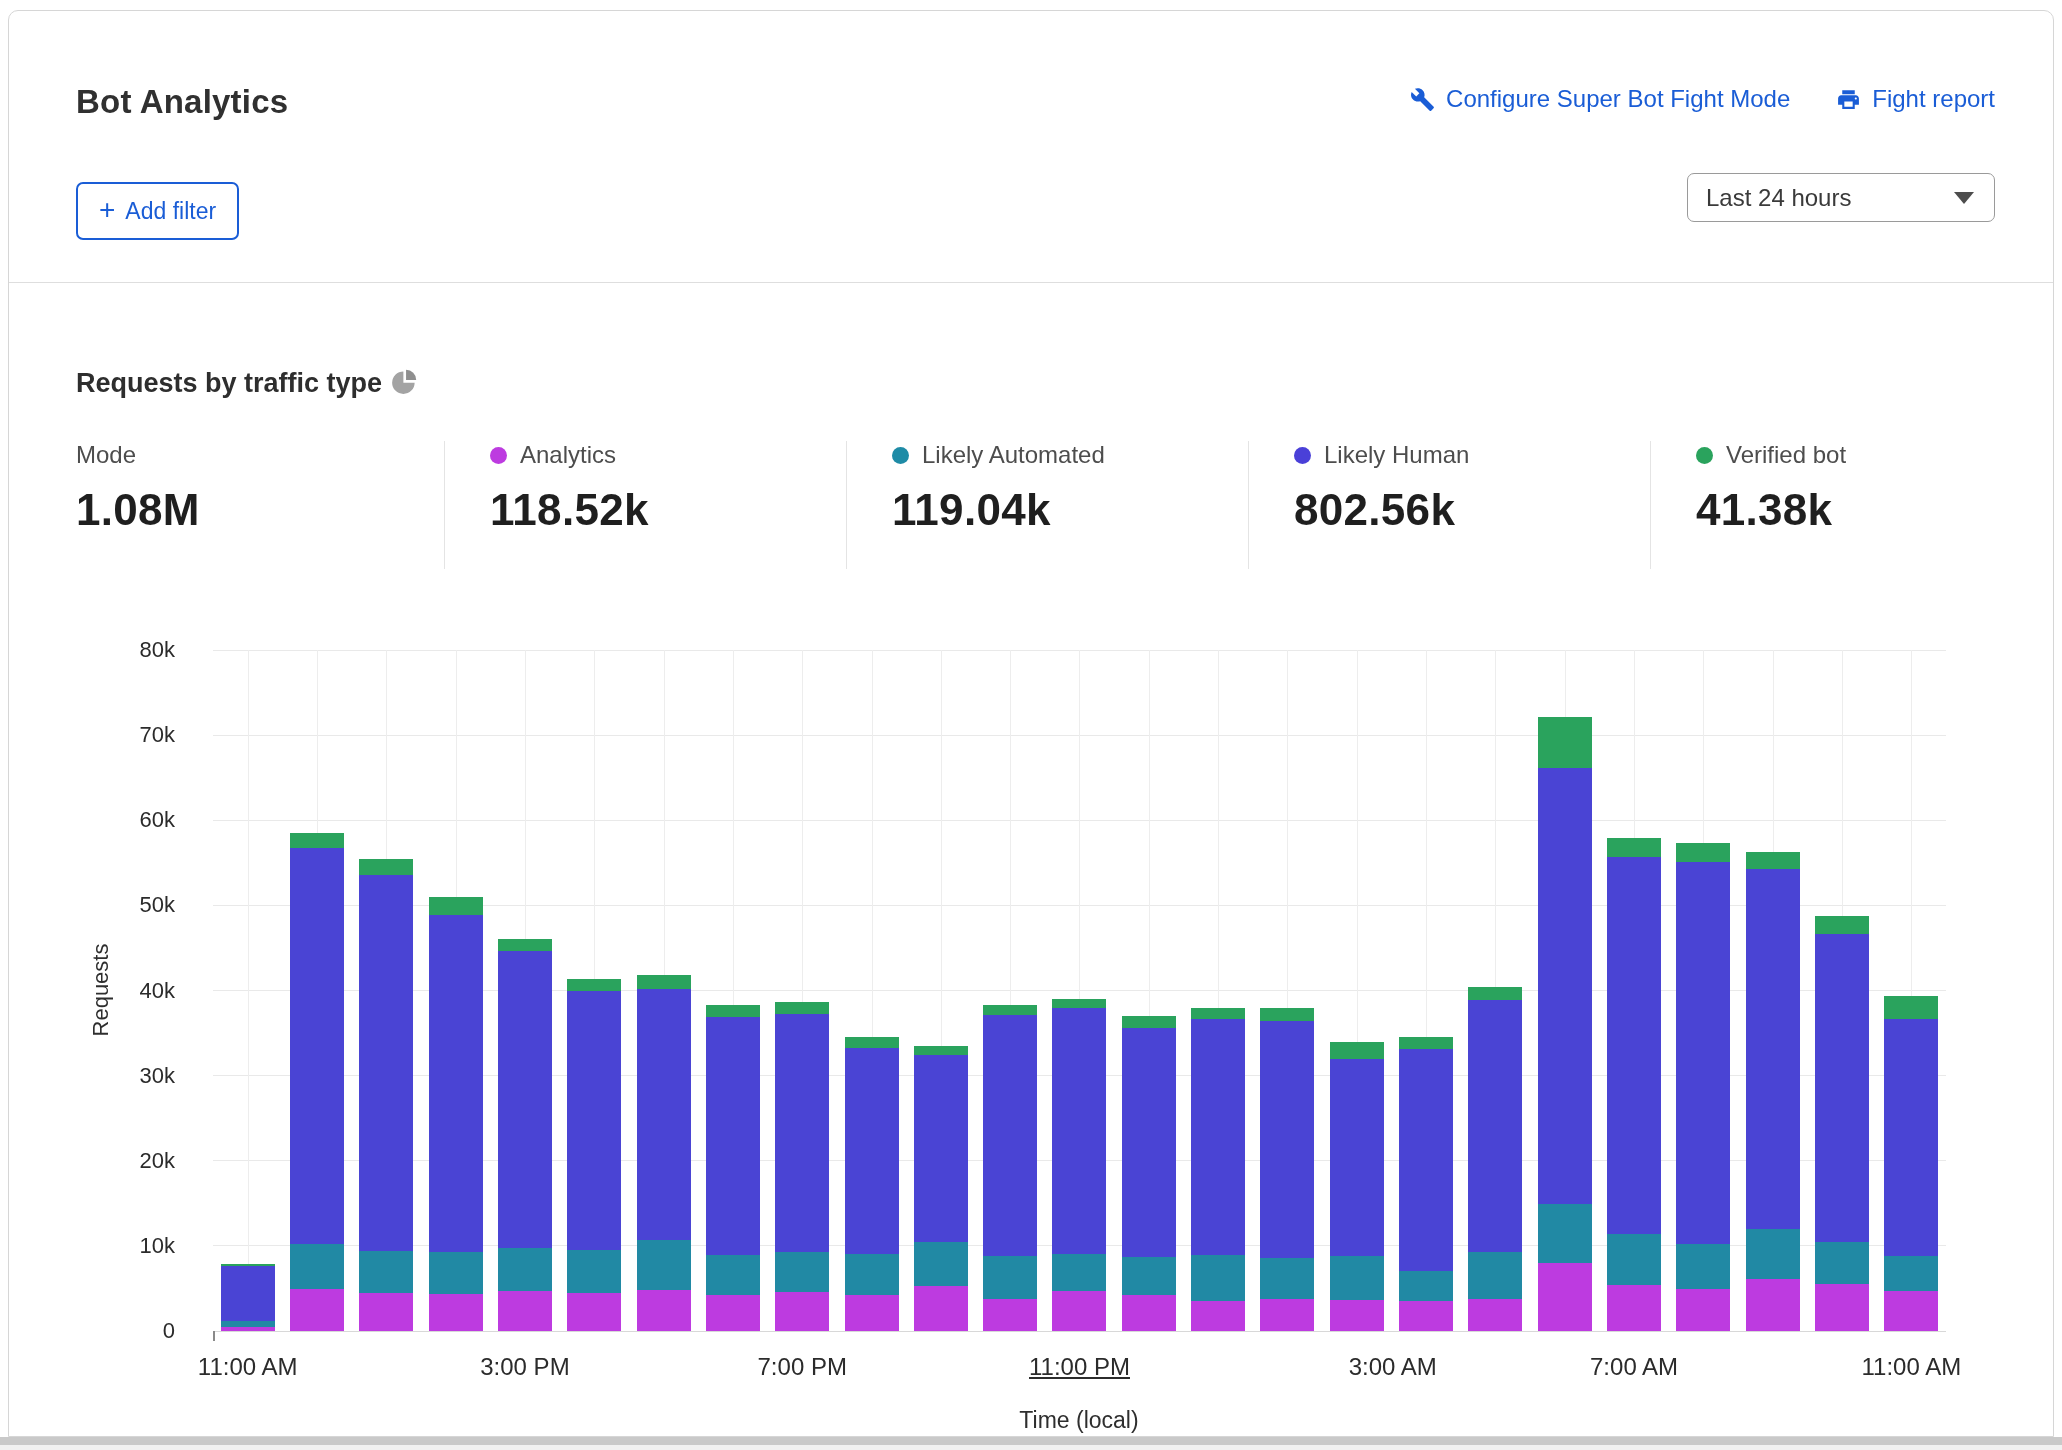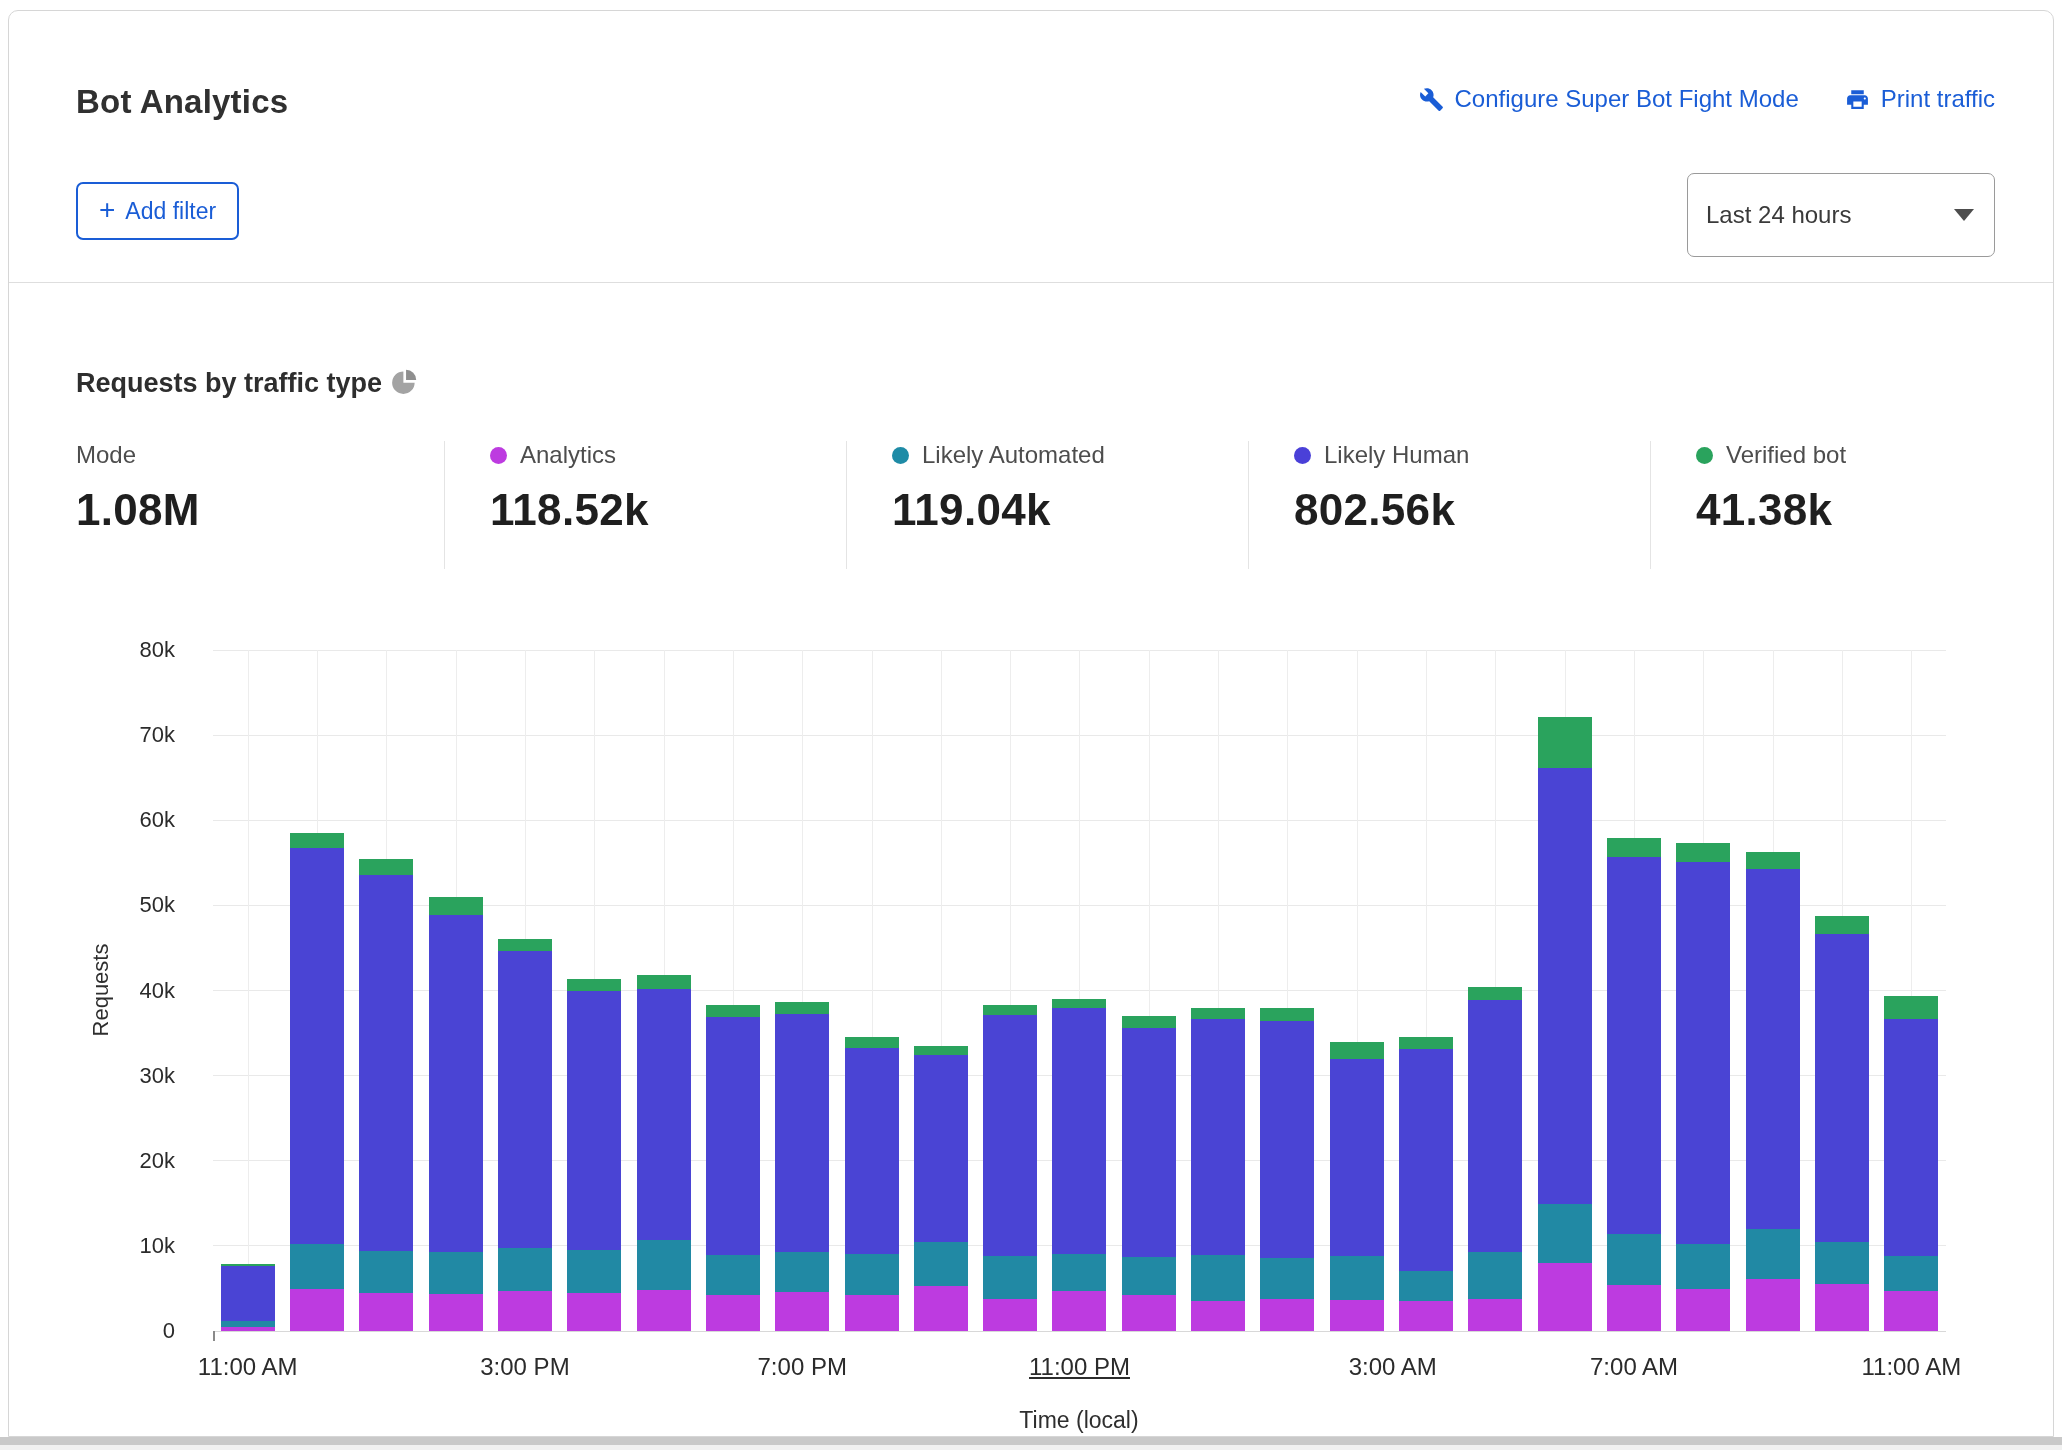--- a/index.html
+++ b/index.html
@@ -20,21 +20,21 @@
 
   .add-filter-btn {
     position:absolute; left:67px; top:171px; height:58px; padding:0 21px;
     display:inline-flex; align-items:center; gap:10px;
     border:2px solid #1a5dd6; border-radius:7px; background:#fff;
     color:#1a5dd6; font-size:23px; cursor:pointer; font-family:inherit;
   }
   .add-filter-btn .plus { font-size:28px; font-weight:400; line-height:1; margin-top:-2px; }
 
   .time-select {
-    position:absolute; right:58px; top:162px; width:308px; height:84px;
+    position:absolute; right:58px; top:162px; width:308px; height:49px;
     border:1px solid #9a9a9a; border-radius:7px; background:#fff;
     display:flex; align-items:center; justify-content:space-between;
     padding:0 20px 0 18px; font-size:24px; color:#3a3a3a; cursor:pointer;
   }
   .caret { width:0; height:0; border-left:10px solid transparent; border-right:10px solid transparent; border-top:12px solid #4d4d4d; }
 
   .header-divider { position:absolute; left:0; top:271px; width:100%; border-top:1px solid #dedede; }
 
   
   .section-title-row { position:absolute; left:67px; top:357px; display:flex; align-items:flex-end; gap:9px; }
@@ -78,21 +78,21 @@
           </svg>
       </span>
       <span>Configure Super Bot Fight Mode</span>
     </div>
     <div class="hlink">
       <span>
         <svg width="25" height="25" viewBox="0 0 24 24" fill="#1a5dd6">
             <path d="M19 8H5c-1.66 0-3 1.34-3 3v6h4v4h12v-4h4v-6c0-1.66-1.34-3-3-3zm-3 11H8v-5h8v5zm3-7c-.55 0-1-.45-1-1s.45-1 1-1 1 .45 1 1-.45 1-1 1zm-1-9H6v4h12V3z"></path>
           </svg>
       </span>
-      <span>Print traffic</span>
+      <span>Fight report</span>
     </div>
   </div>
 
   <button class="add-filter-btn">
     <span class="plus">+</span>
     <span>Add filter</span>
   </button>
 
   <div class="time-select">
     <span>Last 24 hours</span>

